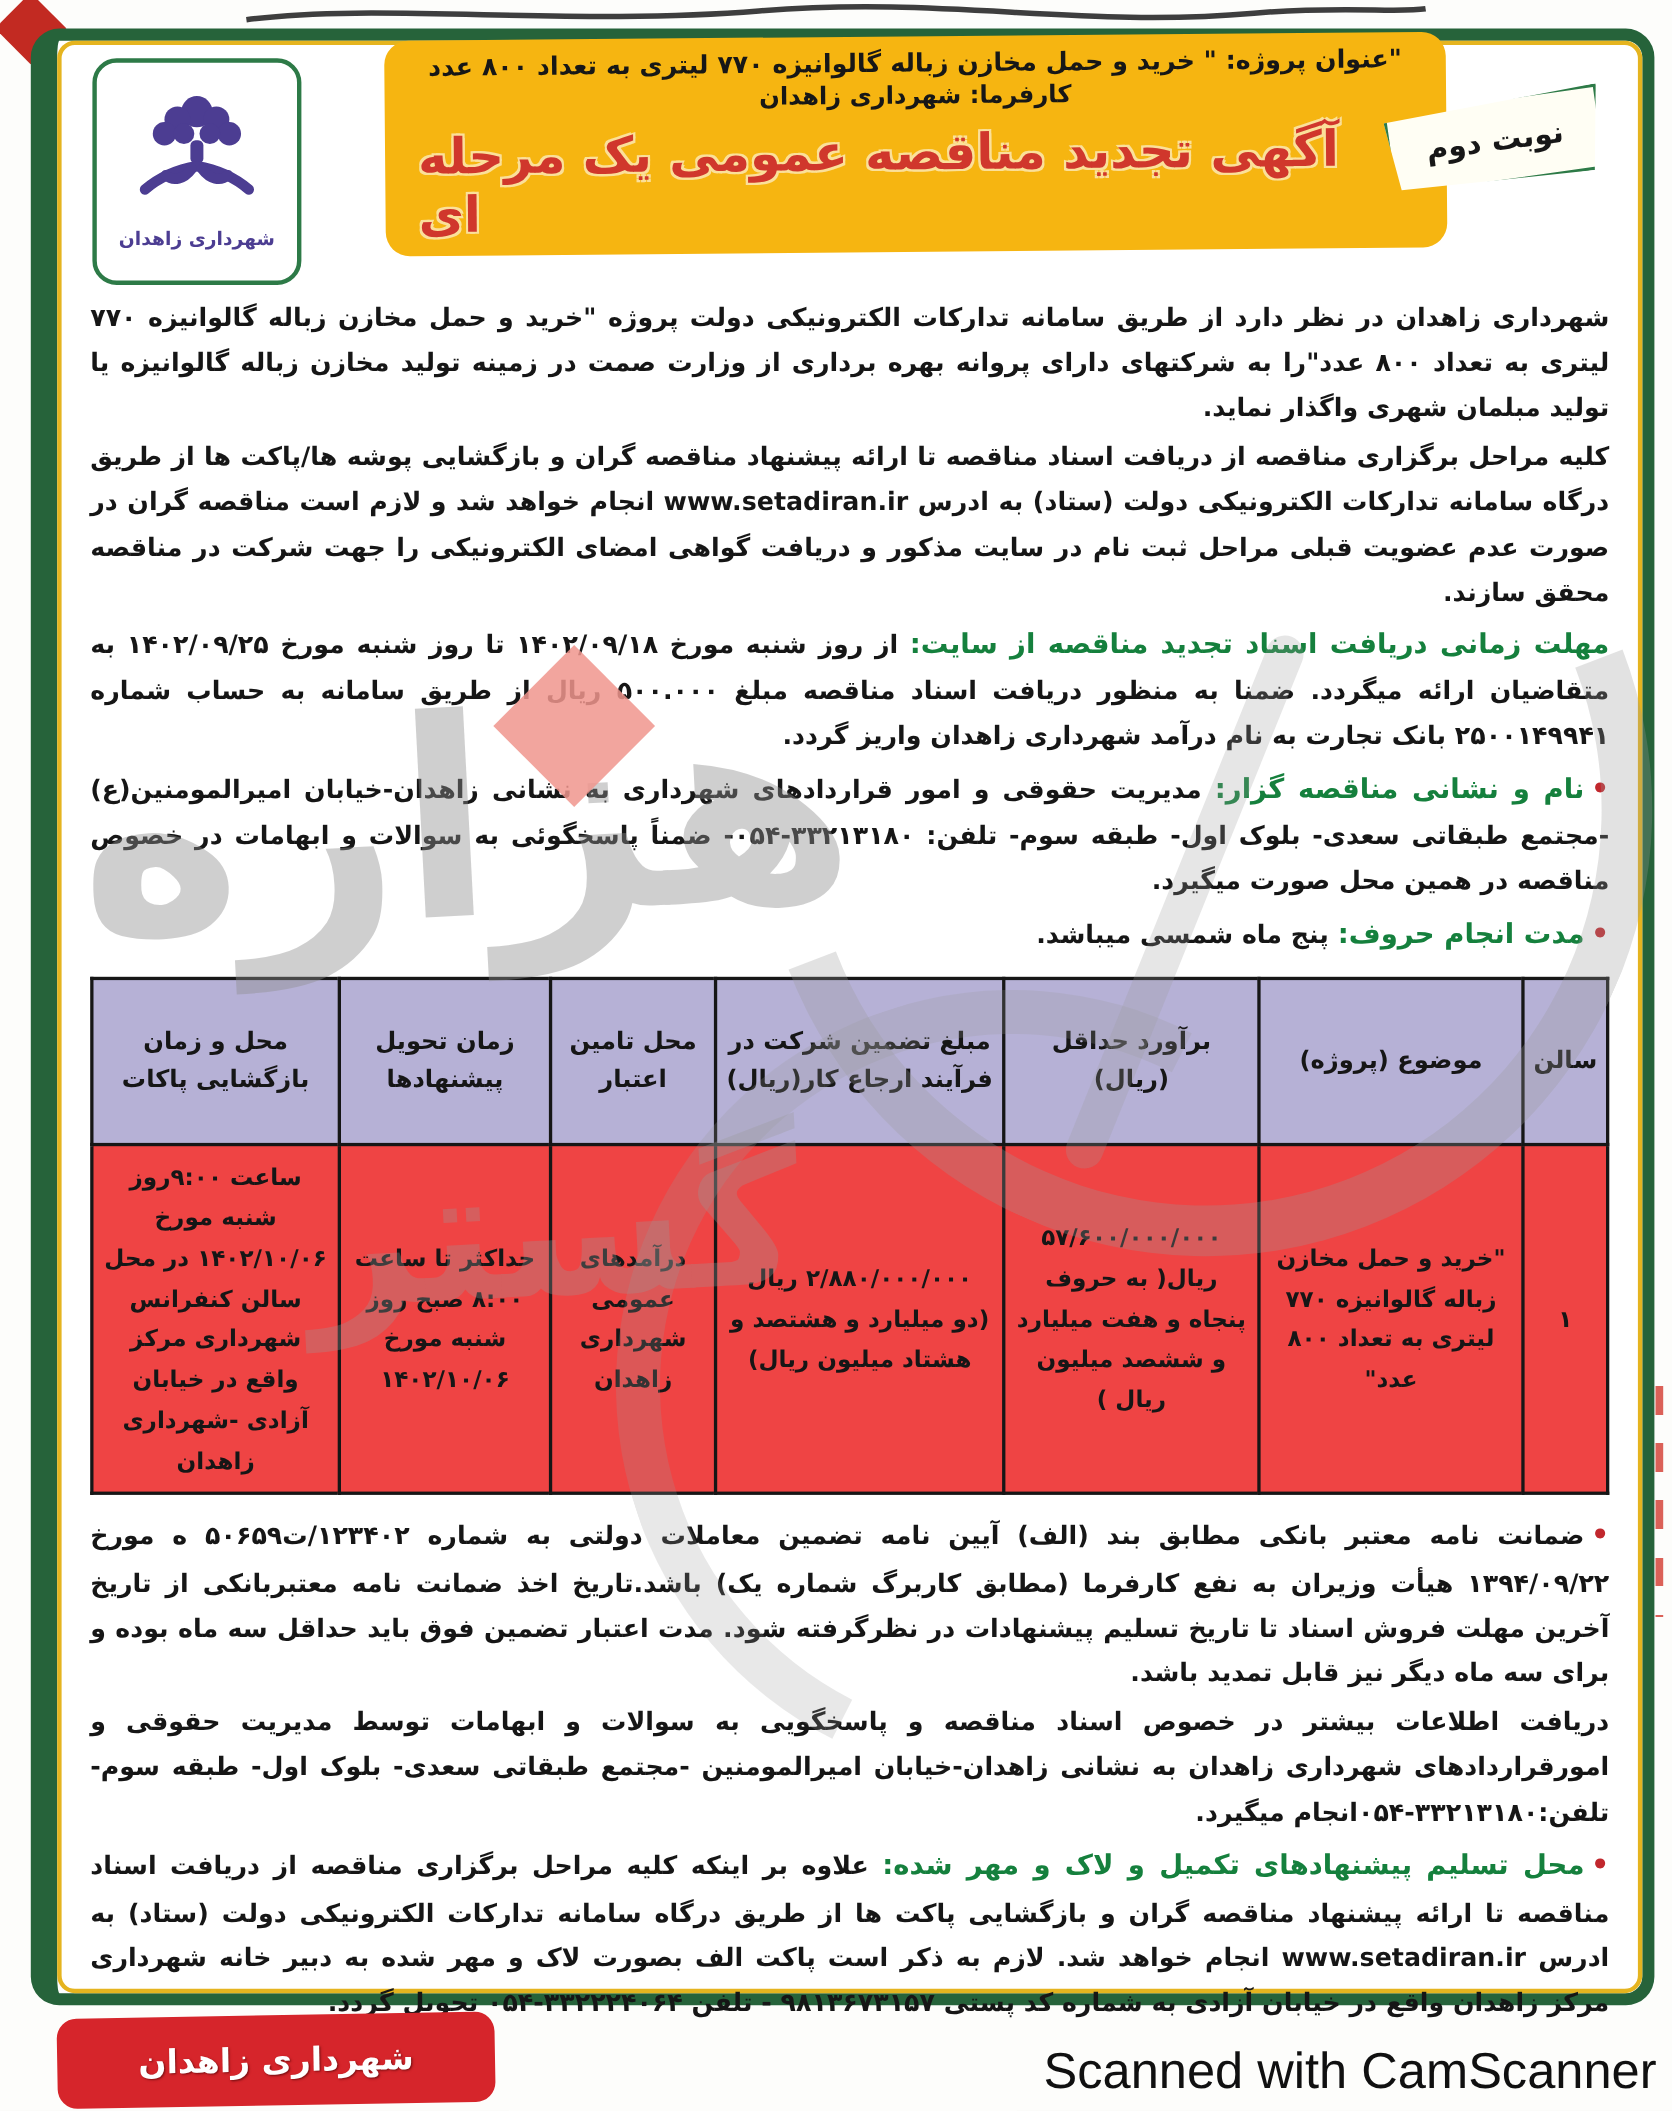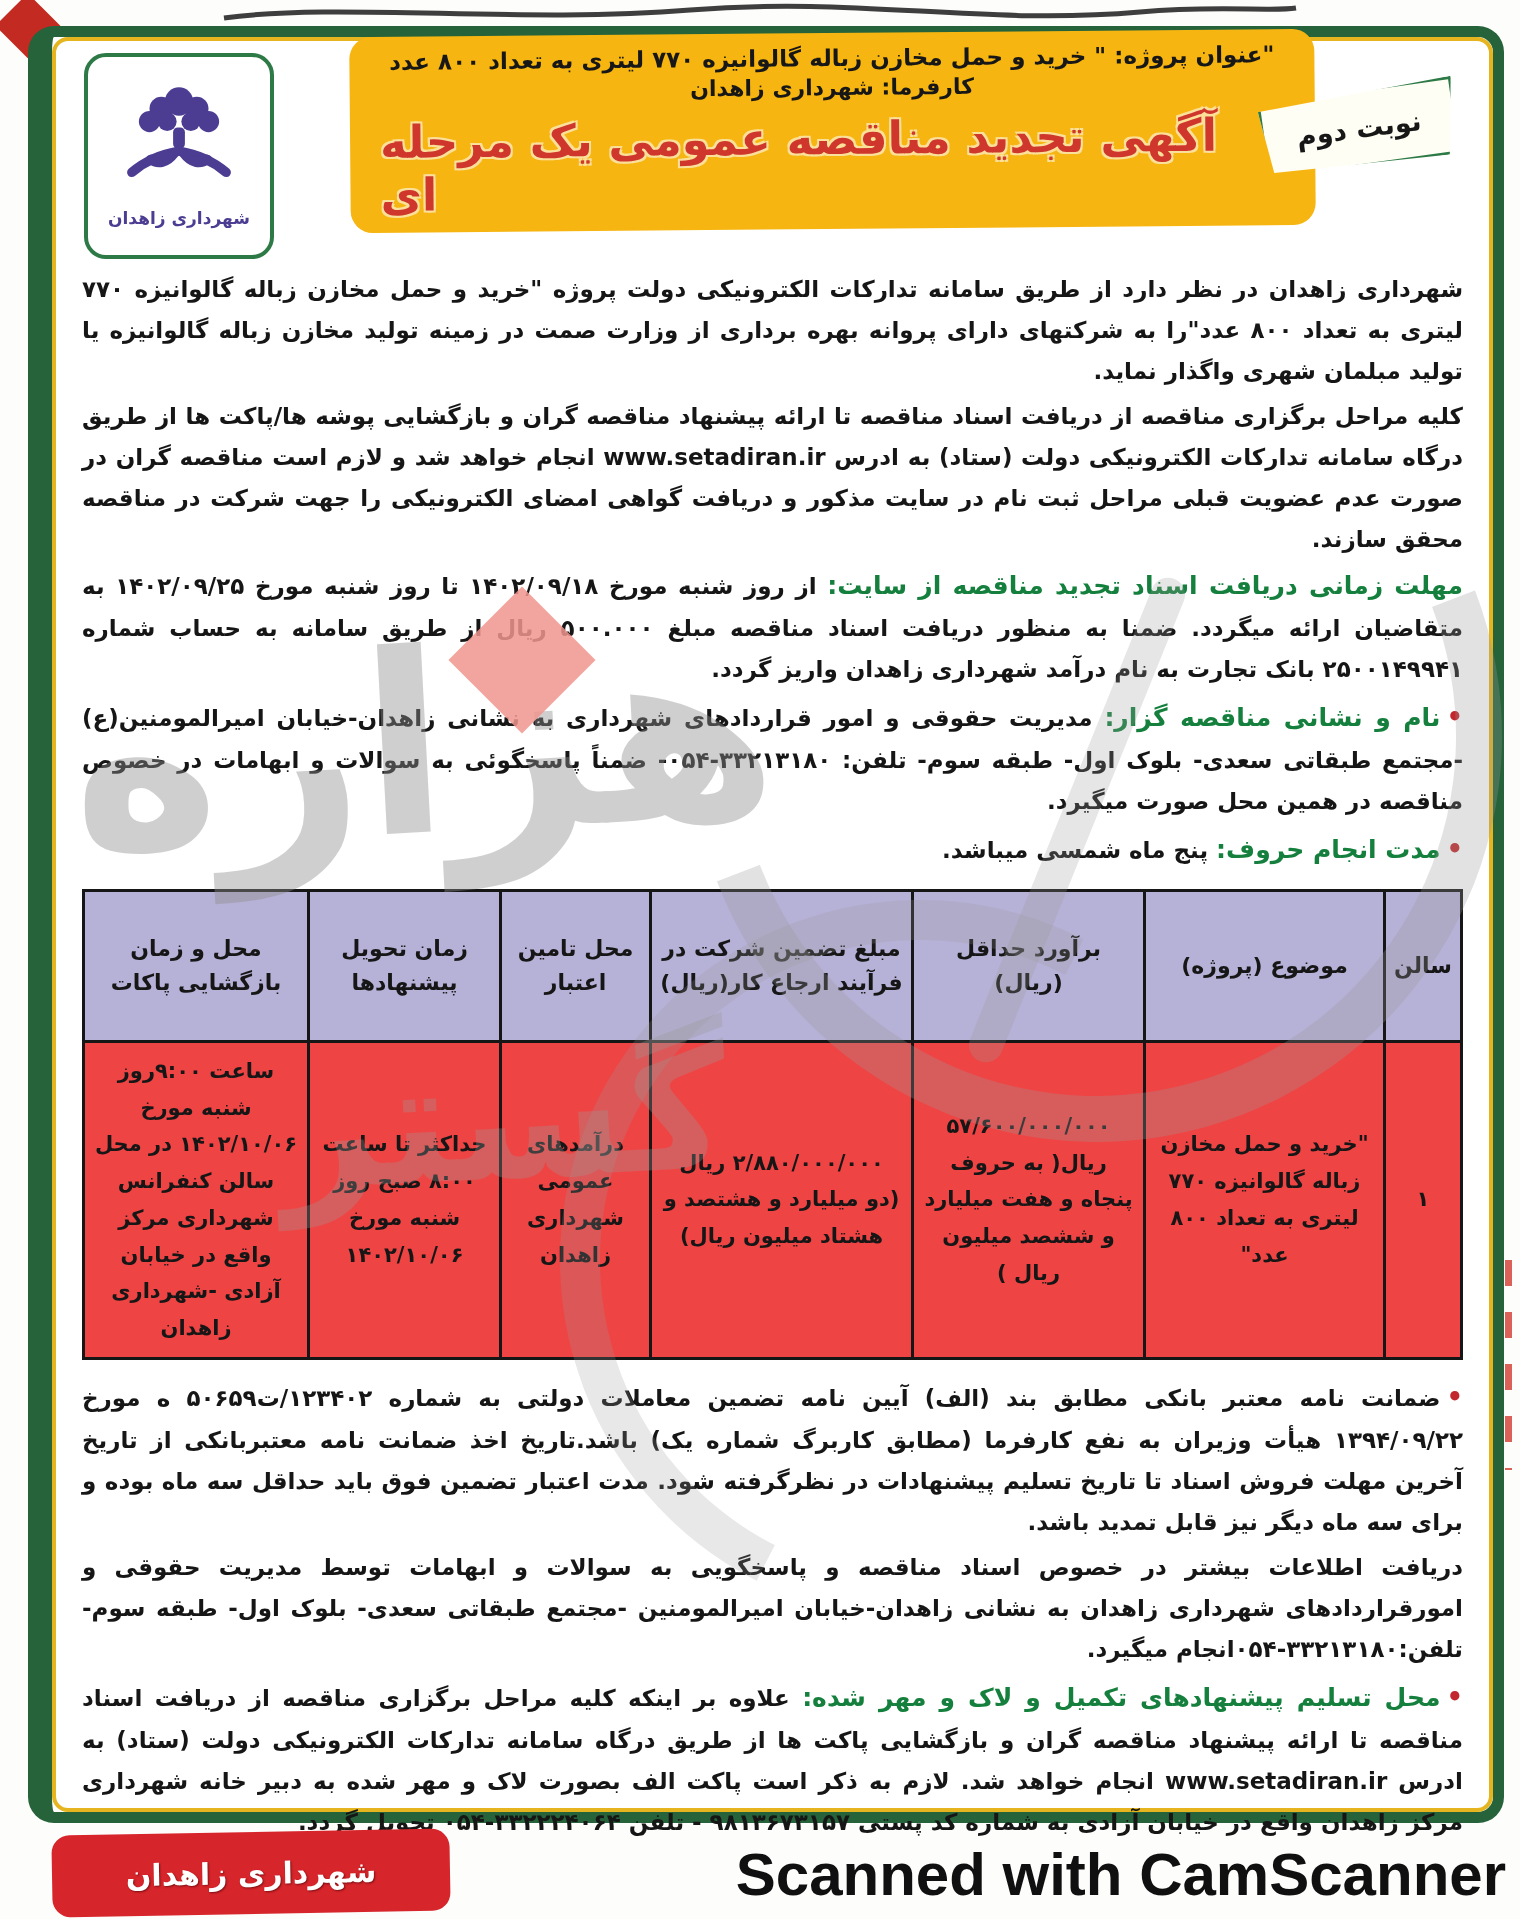--- a/index.html
+++ b/index.html
@@ -35,21 +35,21 @@
   .bullet{color:#c1272d;font-size:26px;padding-left:6px;}
   
   table.tender{width:100%;border-collapse:collapse;margin:16px 0 14px 0;direction:rtl;}
   table.tender th,table.tender td{border:3px solid #161616;font-weight:bold;color:#161616;text-align:center;vertical-align:middle;padding:10px 8px;}
   table.tender th{background:#b6b1d6;font-size:22px;line-height:1.55;height:128px;}
   table.tender td{background:#ef4444;font-size:21px;line-height:1.75;height:208px;text-align:center;}
   
   .footer-banner{position:absolute;left:52px;top:1832px;width:398px;height:82px;background:#d6252b;border-radius:18px;
     display:flex;align-items:center;justify-content:center;transform:rotate(-1deg);z-index:4;}
   .footer-banner span{color:#fff;font-weight:bold;font-size:30px;text-shadow:1px 1px 2px #7a0f12;}
-  .camscanner{position:absolute;right:14px;bottom:10px;font-family:"Liberation Sans",sans-serif;font-weight:700;font-size:60px;color:#101010;z-index:5;}
+  .camscanner{position:absolute;right:14px;bottom:10px;font-family:"Liberation Sans",sans-serif;font-weight:400;font-size:46px;color:#101010;z-index:5;}
   
   .watermark{position:absolute;inset:0;z-index:5;pointer-events:none;}
   .wm-word1{position:absolute;left:70px;top:600px;font-size:250px;font-weight:bold;color:#8f8f8f;opacity:.42;transform:rotate(-3deg);letter-spacing:18px;}
   .wm-word2{position:absolute;left:280px;top:1020px;font-size:170px;font-weight:bold;color:#9a9a9a;opacity:.30;transform:rotate(-3deg);letter-spacing:10px;}
   .wm-diamond{position:absolute;left:470px;top:608px;width:104px;height:104px;background:#f0958d;opacity:.85;transform:rotate(45deg);}
   .wm-arc1{position:absolute;left:690px;top:330px;width:720px;height:720px;border:46px solid #9a9a9a;border-radius:50%;opacity:.28;
     border-top-color:transparent;border-left-color:transparent;transform:rotate(24deg);}
   .wm-arc2{position:absolute;left:560px;top:900px;width:640px;height:640px;border:40px solid #9a9a9a;border-radius:50%;opacity:.22;
     border-bottom-color:transparent;border-right-color:transparent;transform:rotate(-18deg);}
   .wm-slash{position:absolute;left:1060px;top:560px;width:34px;height:520px;background:#9a9a9a;opacity:.25;transform:rotate(22deg);border-radius:20px;}

